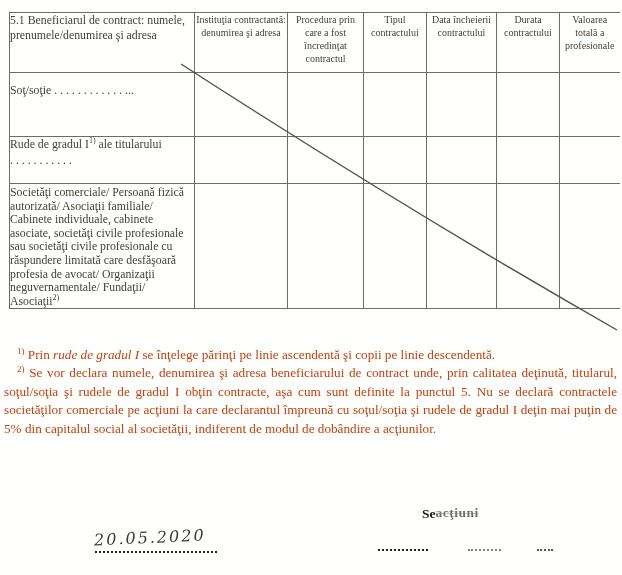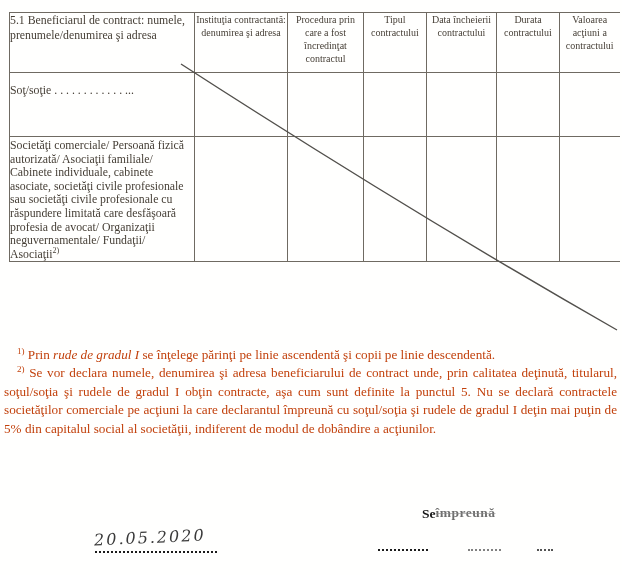--- a/index.html
+++ b/index.html
@@ -128,24 +128,36 @@
       <col style="width:60px">
     </colgroup>
     <tbody>
         <tr>
       <th class="benef-hdr">5.1 Beneficiarul de contract: numele, prenumele/denumirea şi adresa</th>
       <th class="col-hdr">Instituţia contractantă: denumirea şi adresa</th>
       <th class="col-hdr">Procedura prin care a fost încredinţat contractul</th>
       <th class="col-hdr">Tipul contractului</th>
       <th class="col-hdr">Data încheierii contractului</th>
       <th class="col-hdr">Durata contractului</th>
-      <th class="col-hdr lastcol">Valoarea acţiuni a contractului</th>
+      <th class="col-hdr lastcol">Valoarea totală a profesionale</th>
     </tr>
     <tr class="r-sot">
       <td class="rowlabel sot">Soţ/soţie . . . . . . . . . . . . ...</td>
+      <td class="empty"></td>
+      <td class="empty"></td>
+      <td class="empty"></td>
+      <td class="empty"></td>
+      <td class="empty"></td>
+      <td class="empty lastcol"></td>
+    </tr>
+    <tr class="r-rude">
+      <td class="rowlabel">
+        <span>Rude de gradul I</span><sup class="tbl-sup">1)</sup><span> ale titularului</span>
+        <span class="dots2">. . . . . . . . . . .</span>
+      </td>
       <td class="empty"></td>
       <td class="empty"></td>
       <td class="empty"></td>
       <td class="empty"></td>
       <td class="empty"></td>
       <td class="empty lastcol"></td>
     </tr>
     <tr class="r-soc">
       <td class="rowlabel soc">
         <span>Societăţi comerciale/ Persoană fizică autorizată/ Asociaţii familiale/ Cabinete individuale, cabinete asociate,  societăţi civile profesionale sau societăţi civile profesionale cu răspundere limitată care desfăşoară profesia de avocat/ Organizaţii neguvernamentale/ Fundaţii/ Asociaţii</span><sup class="tbl-sup">2)</sup>
@@ -164,21 +176,21 @@
     <path d="M181,64 Q410,212 617,330" stroke="#52504c" stroke-width="1.4" fill="none"></path>
   </svg>
 
   <div class="footnotes">
     <p class="fn"><sup class="fn-sup">1)</sup><span> Prin </span><span class="fn-italic">rude de gradul I</span><span> se înţelege părinţi pe linie ascendentă şi copii pe linie descendentă.</span></p>
     <p class="fn justify"><sup class="fn-sup">2)</sup><span> Se vor declara numele, denumirea şi adresa beneficiarului de contract unde, prin calitatea deţinută, titularul, soţul/soţia şi rudele de gradul I obţin contracte, aşa cum sunt definite la punctul 5. Nu se declară contractele societăţilor comerciale pe acţiuni la care declarantul împreună cu soţul/soţia şi rudele de gradul I deţin mai puţin de 5% din capitalul social al societăţii, indiferent de modul de dobândire a acţiunilor.</span></p>
   </div>
 
 
 
-  <div class="sig-label"><span>Se</span><span class="smudge">împreună</span></div>
+  <div class="sig-label"><span>Se</span><span class="smudge">acţiuni</span></div>
 
   <div class="hand-date">20.05.2020</div>
 
   <div class="dotline date-dots"></div>
   <div class="dotline sig-dots-a"></div>
   <div class="dotline sig-dots-b"></div>
   <div class="dotline sig-dots-c"></div>
 
 </div>
 

